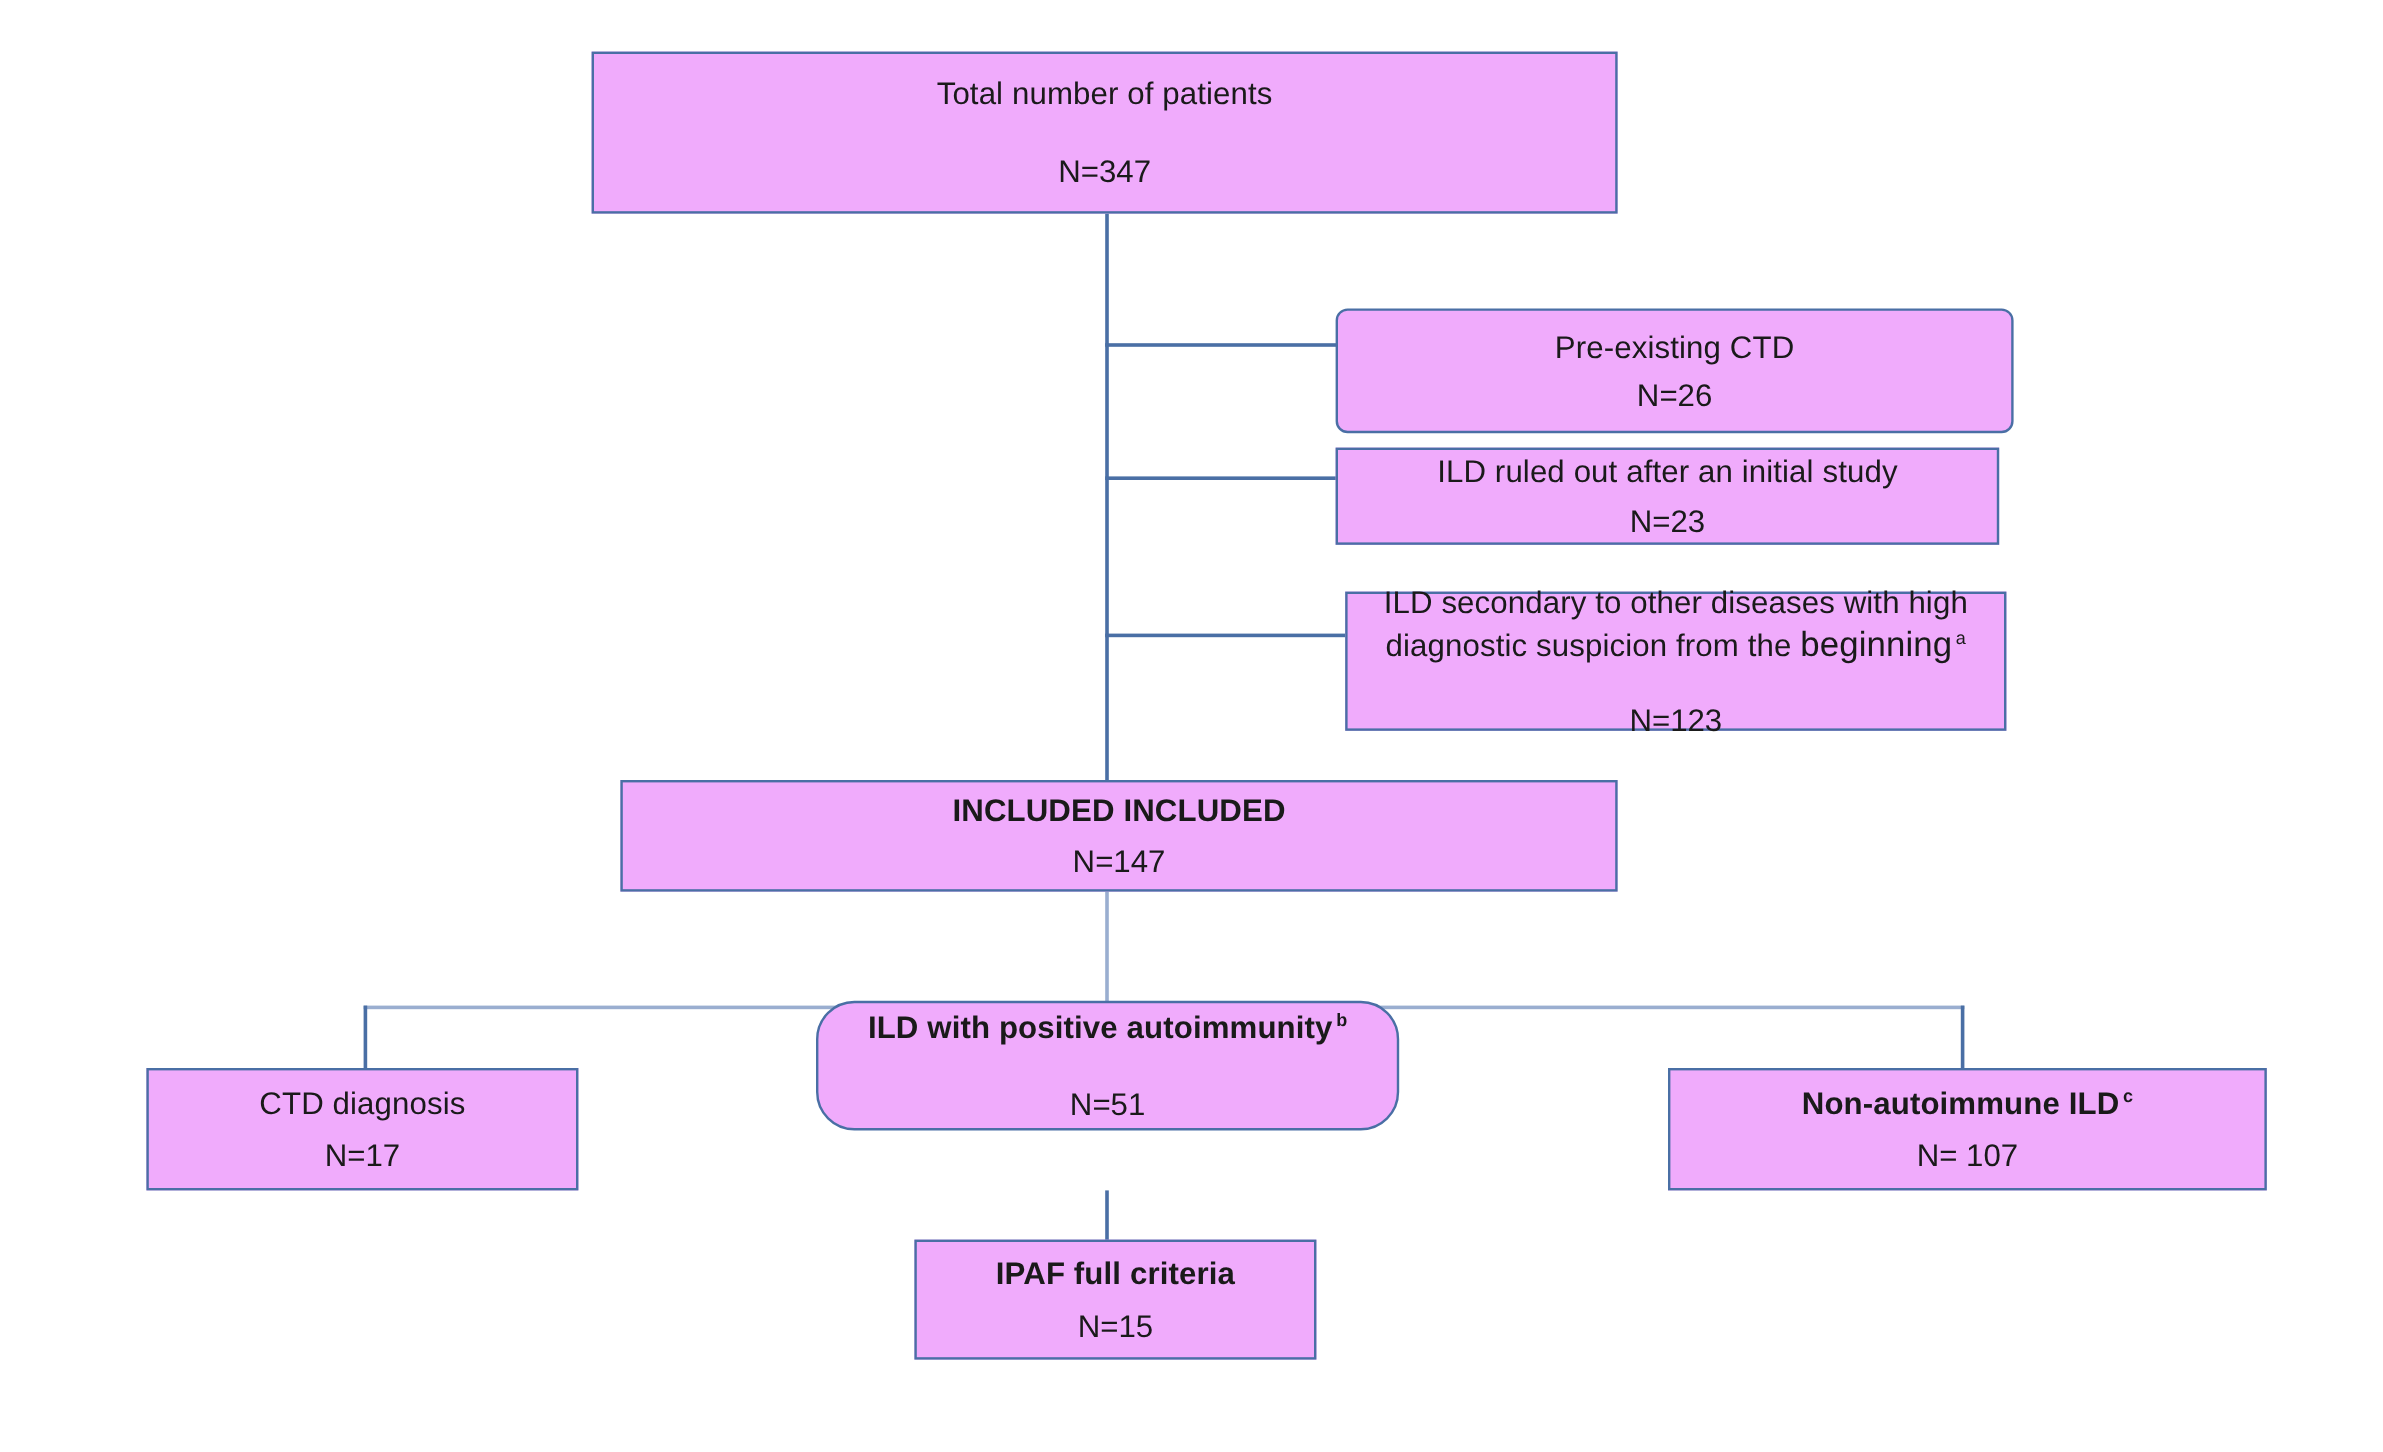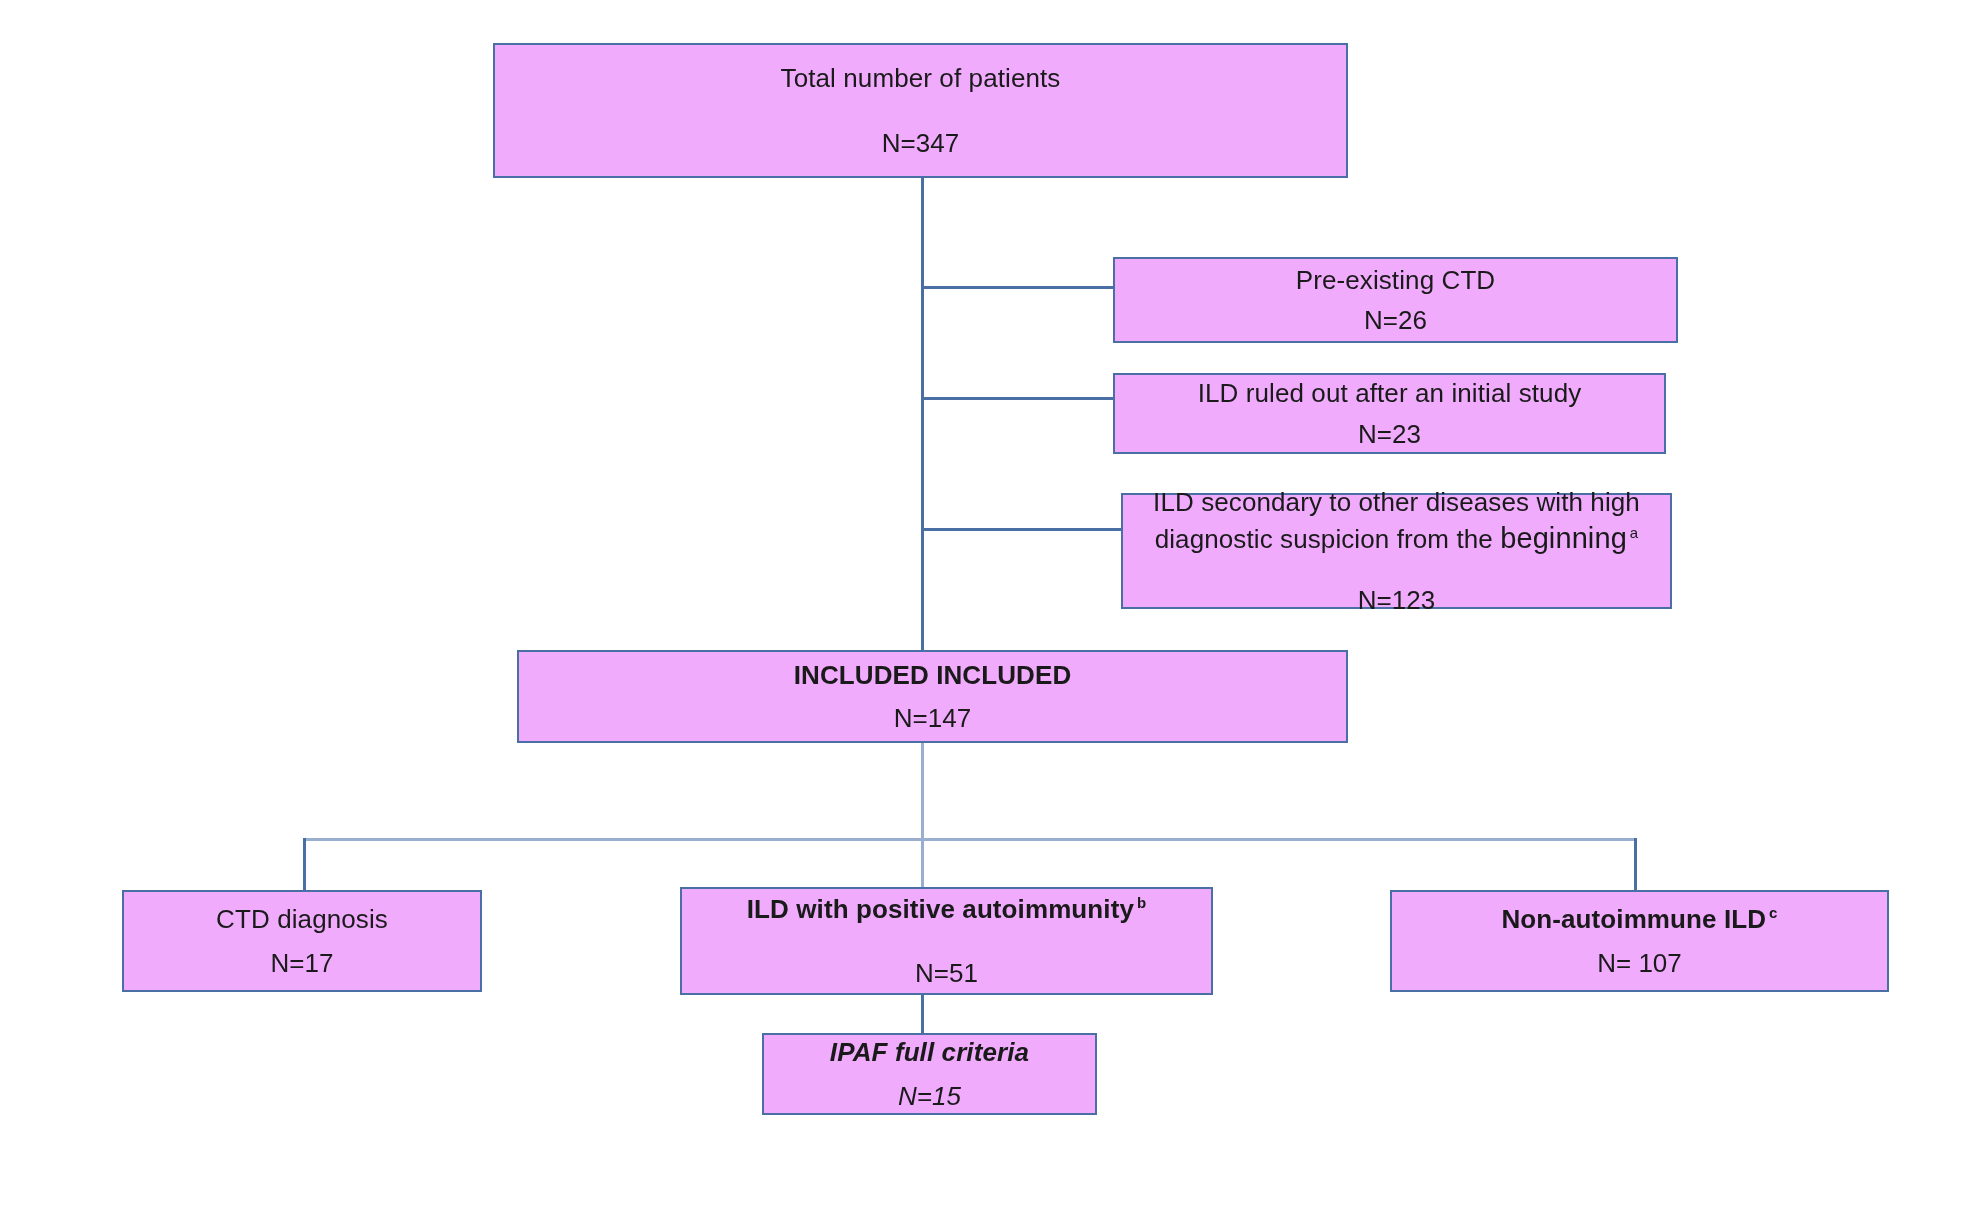--- a/index.html
+++ b/index.html
@@ -99,21 +99,21 @@
 
   <div class="vline" style="left:1634px; top:838px; height:52px;"></div>
 
   <div class="vline" style="left:921px; top:992px; height:42px;"></div>
 
   <div class="node" style="left:493px; top:43px; width:855px; height:135px;">
     <div class="title">Total number of patients</div>
     <div class="count">N=347</div>
   </div>
 
-  <div class="node" style="left:1113px; top:257px; width:565px; height:86px;">
+  <div class="node" style="left:1113px; top:257px; width:565px; height:104px;border-radius:10px;">
     <div class="title">Pre-existing CTD</div>
     <div class="count" style="margin-top:6px;">N=26</div>
   </div>
 
   <div class="node" style="left:1113px; top:373px; width:553px; height:81px;">
     <div class="title">ILD ruled out after an initial study</div>
     <div class="count" style="margin-top:6px;">N=23</div>
   </div>
 
   <div class="node" style="left:1121px; top:493px; width:551px; height:116px; padding:0 8px;gap:18px;">
@@ -127,32 +127,32 @@
   <div class="node" style="left:517px; top:650px; width:831px; height:93px;">
     <div class="title bold">INCLUDED INCLUDED</div>
     <div class="count" style="margin-top:8px;">N=147</div>
   </div>
 
   <div class="node" style="left:122px; top:890px; width:360px; height:102px;">
     <div class="title">CTD diagnosis</div>
     <div class="count" style="margin-top:10px;">N=17</div>
   </div>
 
-  <div class="node" style="left:680px; top:887px; width:533px; height:108px;">
+  <div class="node" style="left:680px; top:834px; width:486px; height:108px;border-radius:32px;">
     <div class="title bold">
       <span>ILD with positive autoimmunity</span><span class="sup">b</span>
     </div>
     <div class="count" style="">N=51</div>
   </div>
 
   <div class="node" style="left:1390px; top:890px; width:499px; height:102px;">
     <div class="title bold">
       <span>Non-autoimmune ILD</span><span class="sup">c</span>
     </div>
     <div class="count" style="margin-top:10px;">N= 107</div>
   </div>
 
-  <div class="node" style="left:762px; top:1033px; width:335px; height:82px;font-style:italic;">
+  <div class="node" style="left:762px; top:1033px; width:335px; height:100px;">
     <div class="title bold">IPAF full criteria</div>
     <div class="count" style="margin-top:10px;">N=15</div>
   </div>
 
 </div>
 
 </body></html>

